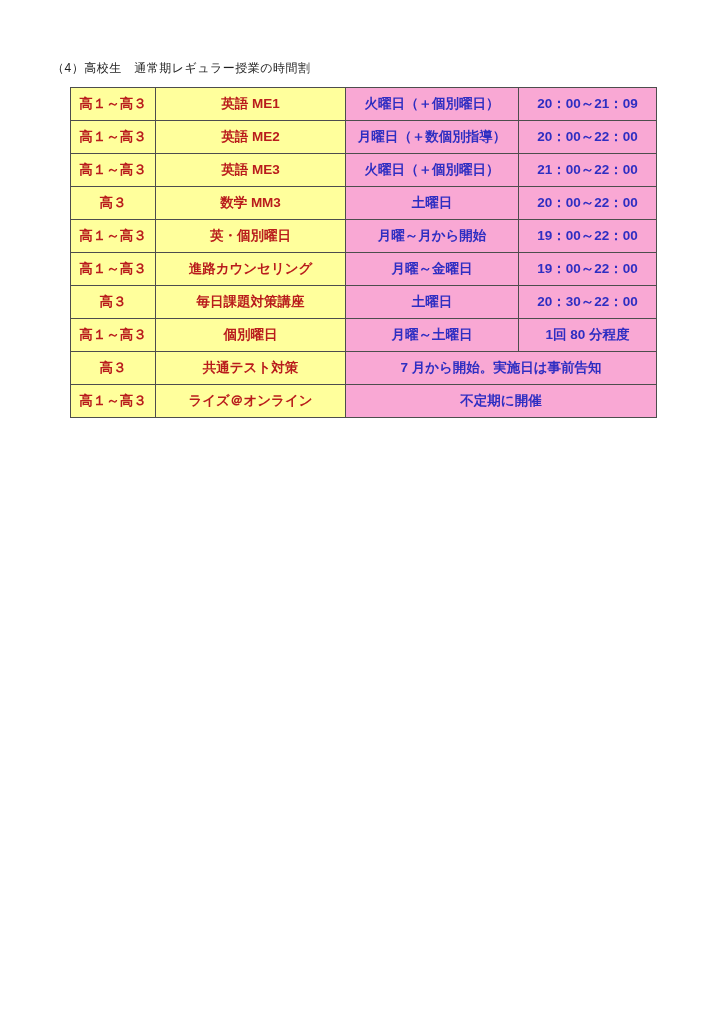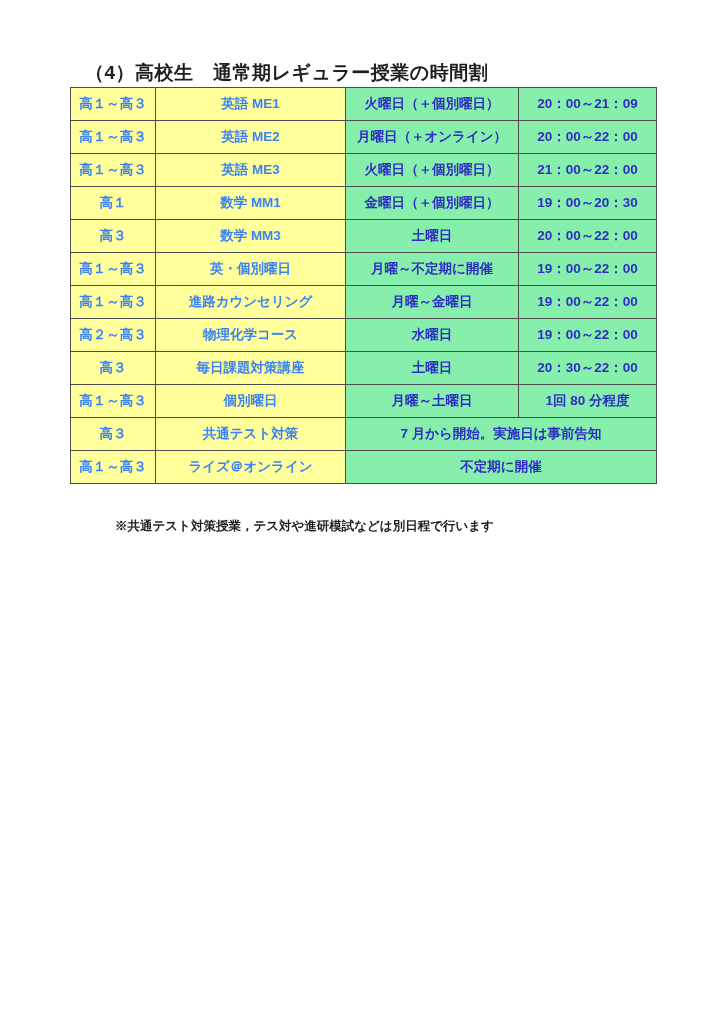--- a/index.html
+++ b/index.html
@@ -14,24 +14,24 @@
     font-family: "Liberation Sans", sans-serif;
     overflow: hidden;
   }
   .page {
     position: absolute;
     inset: 0;
     background: #ffffff;
   }
   .doc-title {
     position: absolute;
-    left: 85px;
+    left: 52px;
     top: 60px;
-    font-size: 19px;
-    font-weight: bold;
+    font-size: 12px;
+    font-weight: normal;
     color: #1f1f1f;
     white-space: nowrap;
     letter-spacing: 0.5px;
   }
   table.schedule {
     position: absolute;
     left: 70px;
     top: 87px;
     width: 586px;
     border-collapse: collapse;
@@ -44,26 +44,26 @@
     vertical-align: middle;
     font-size: 13.5px;
     font-weight: bold;
     padding: 0;
     white-space: nowrap;
     overflow: hidden;
   }
   td.cell-grade,
   td.cell-course {
     background: #ffff9c;
-    color: #3b82f6;
+    color: #b91c1c;
   }
   td.cell-day,
   td.cell-time,
   td.cell-note {
-    background: #86efac;
+    background: #f9a8d4;
     color: #2e2ec2;
   }
   .footnote {
     position: absolute;
     left: 115px;
     top: 518px;
     font-size: 12.5px;
     font-weight: bold;
     color: #1f1f1f;
     white-space: nowrap;
@@ -86,57 +86,45 @@
     <tbody id="schedule-body">
         <tr>
           <td class="cell-grade">高１～高３</td>
           <td class="cell-course">英語 ME1</td>
           <td class="cell-day">火曜日（＋個別曜日）</td>
           <td class="cell-time">20：00～21：09</td>
         </tr>
         <tr>
           <td class="cell-grade">高１～高３</td>
           <td class="cell-course">英語 ME2</td>
-          <td class="cell-day">月曜日（＋オンライン）</td>
+          <td class="cell-day">月曜日（＋数個別指導）</td>
           <td class="cell-time">20：00～22：00</td>
         </tr>
         <tr>
           <td class="cell-grade">高１～高３</td>
           <td class="cell-course">英語 ME3</td>
           <td class="cell-day">火曜日（＋個別曜日）</td>
           <td class="cell-time">21：00～22：00</td>
-        </tr>
-        <tr>
-          <td class="cell-grade">高１</td>
-          <td class="cell-course">数学 MM1</td>
-          <td class="cell-day">金曜日（＋個別曜日）</td>
-          <td class="cell-time">19：00～20：30</td>
         </tr>
         <tr>
           <td class="cell-grade">高３</td>
           <td class="cell-course">数学 MM3</td>
           <td class="cell-day">土曜日</td>
           <td class="cell-time">20：00～22：00</td>
         </tr>
         <tr>
           <td class="cell-grade">高１～高３</td>
           <td class="cell-course">英・個別曜日</td>
-          <td class="cell-day">月曜～不定期に開催</td>
+          <td class="cell-day">月曜～月から開始</td>
           <td class="cell-time">19：00～22：00</td>
         </tr>
         <tr>
           <td class="cell-grade">高１～高３</td>
           <td class="cell-course">進路カウンセリング</td>
           <td class="cell-day">月曜～金曜日</td>
-          <td class="cell-time">19：00～22：00</td>
-        </tr>
-        <tr>
-          <td class="cell-grade">高２～高３</td>
-          <td class="cell-course">物理化学コース</td>
-          <td class="cell-day">水曜日</td>
           <td class="cell-time">19：00～22：00</td>
         </tr>
         <tr>
           <td class="cell-grade">高３</td>
           <td class="cell-course">毎日課題対策講座</td>
           <td class="cell-day">土曜日</td>
           <td class="cell-time">20：30～22：00</td>
         </tr>
         <tr>
           <td class="cell-grade">高１～高３</td>
@@ -150,15 +138,14 @@
           <td class="cell-note" colspan="2">7 月から開始。実施日は事前告知</td>
         </tr>
         <tr>
           <td class="cell-grade">高１～高３</td>
           <td class="cell-course">ライズ＠オンライン</td>
           <td class="cell-note" colspan="2">不定期に開催</td>
         </tr>
       </tbody>
   </table>
 
-  <div class="footnote">※共通テスト対策授業，テス対や進研模試などは別日程で行います</div>
 
 </div>
 
 </body></html>

